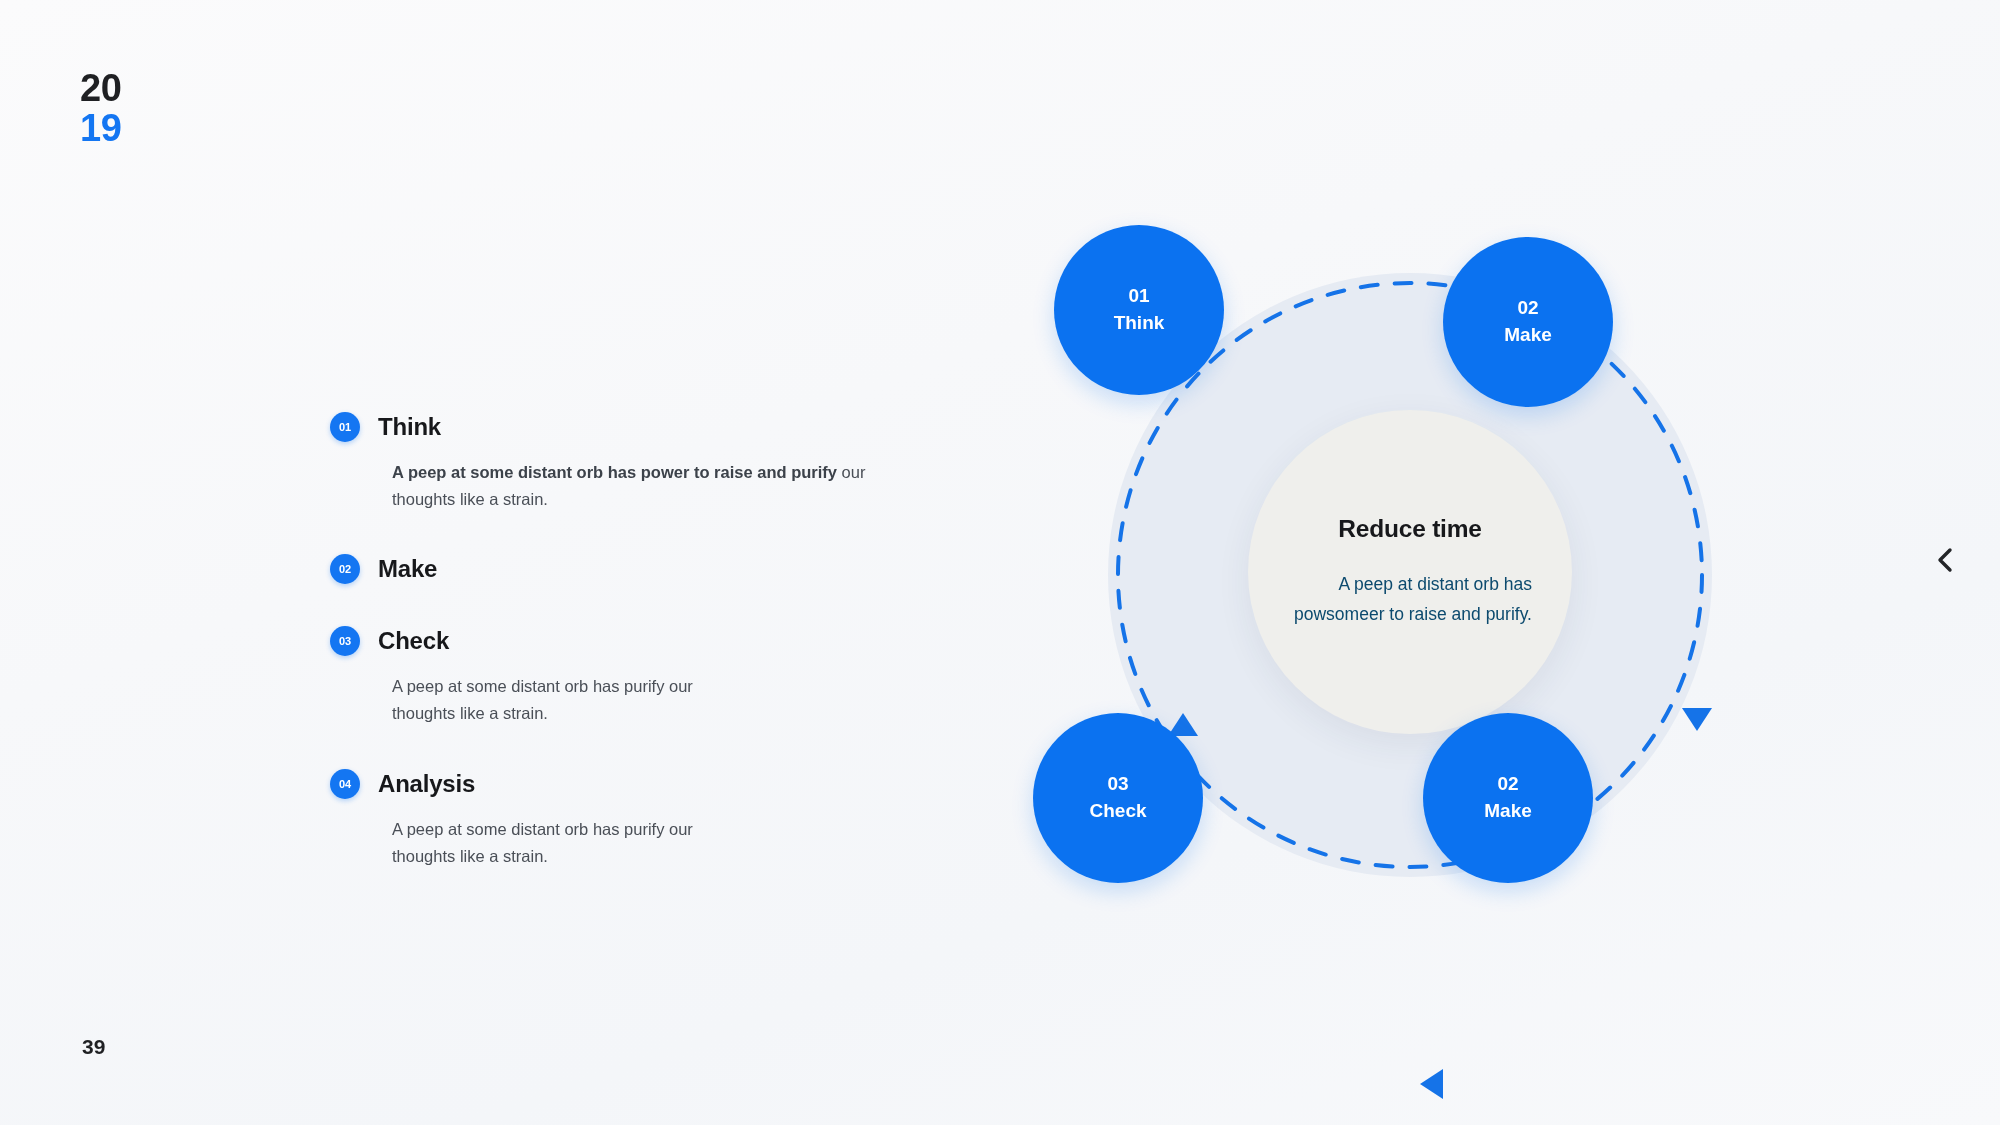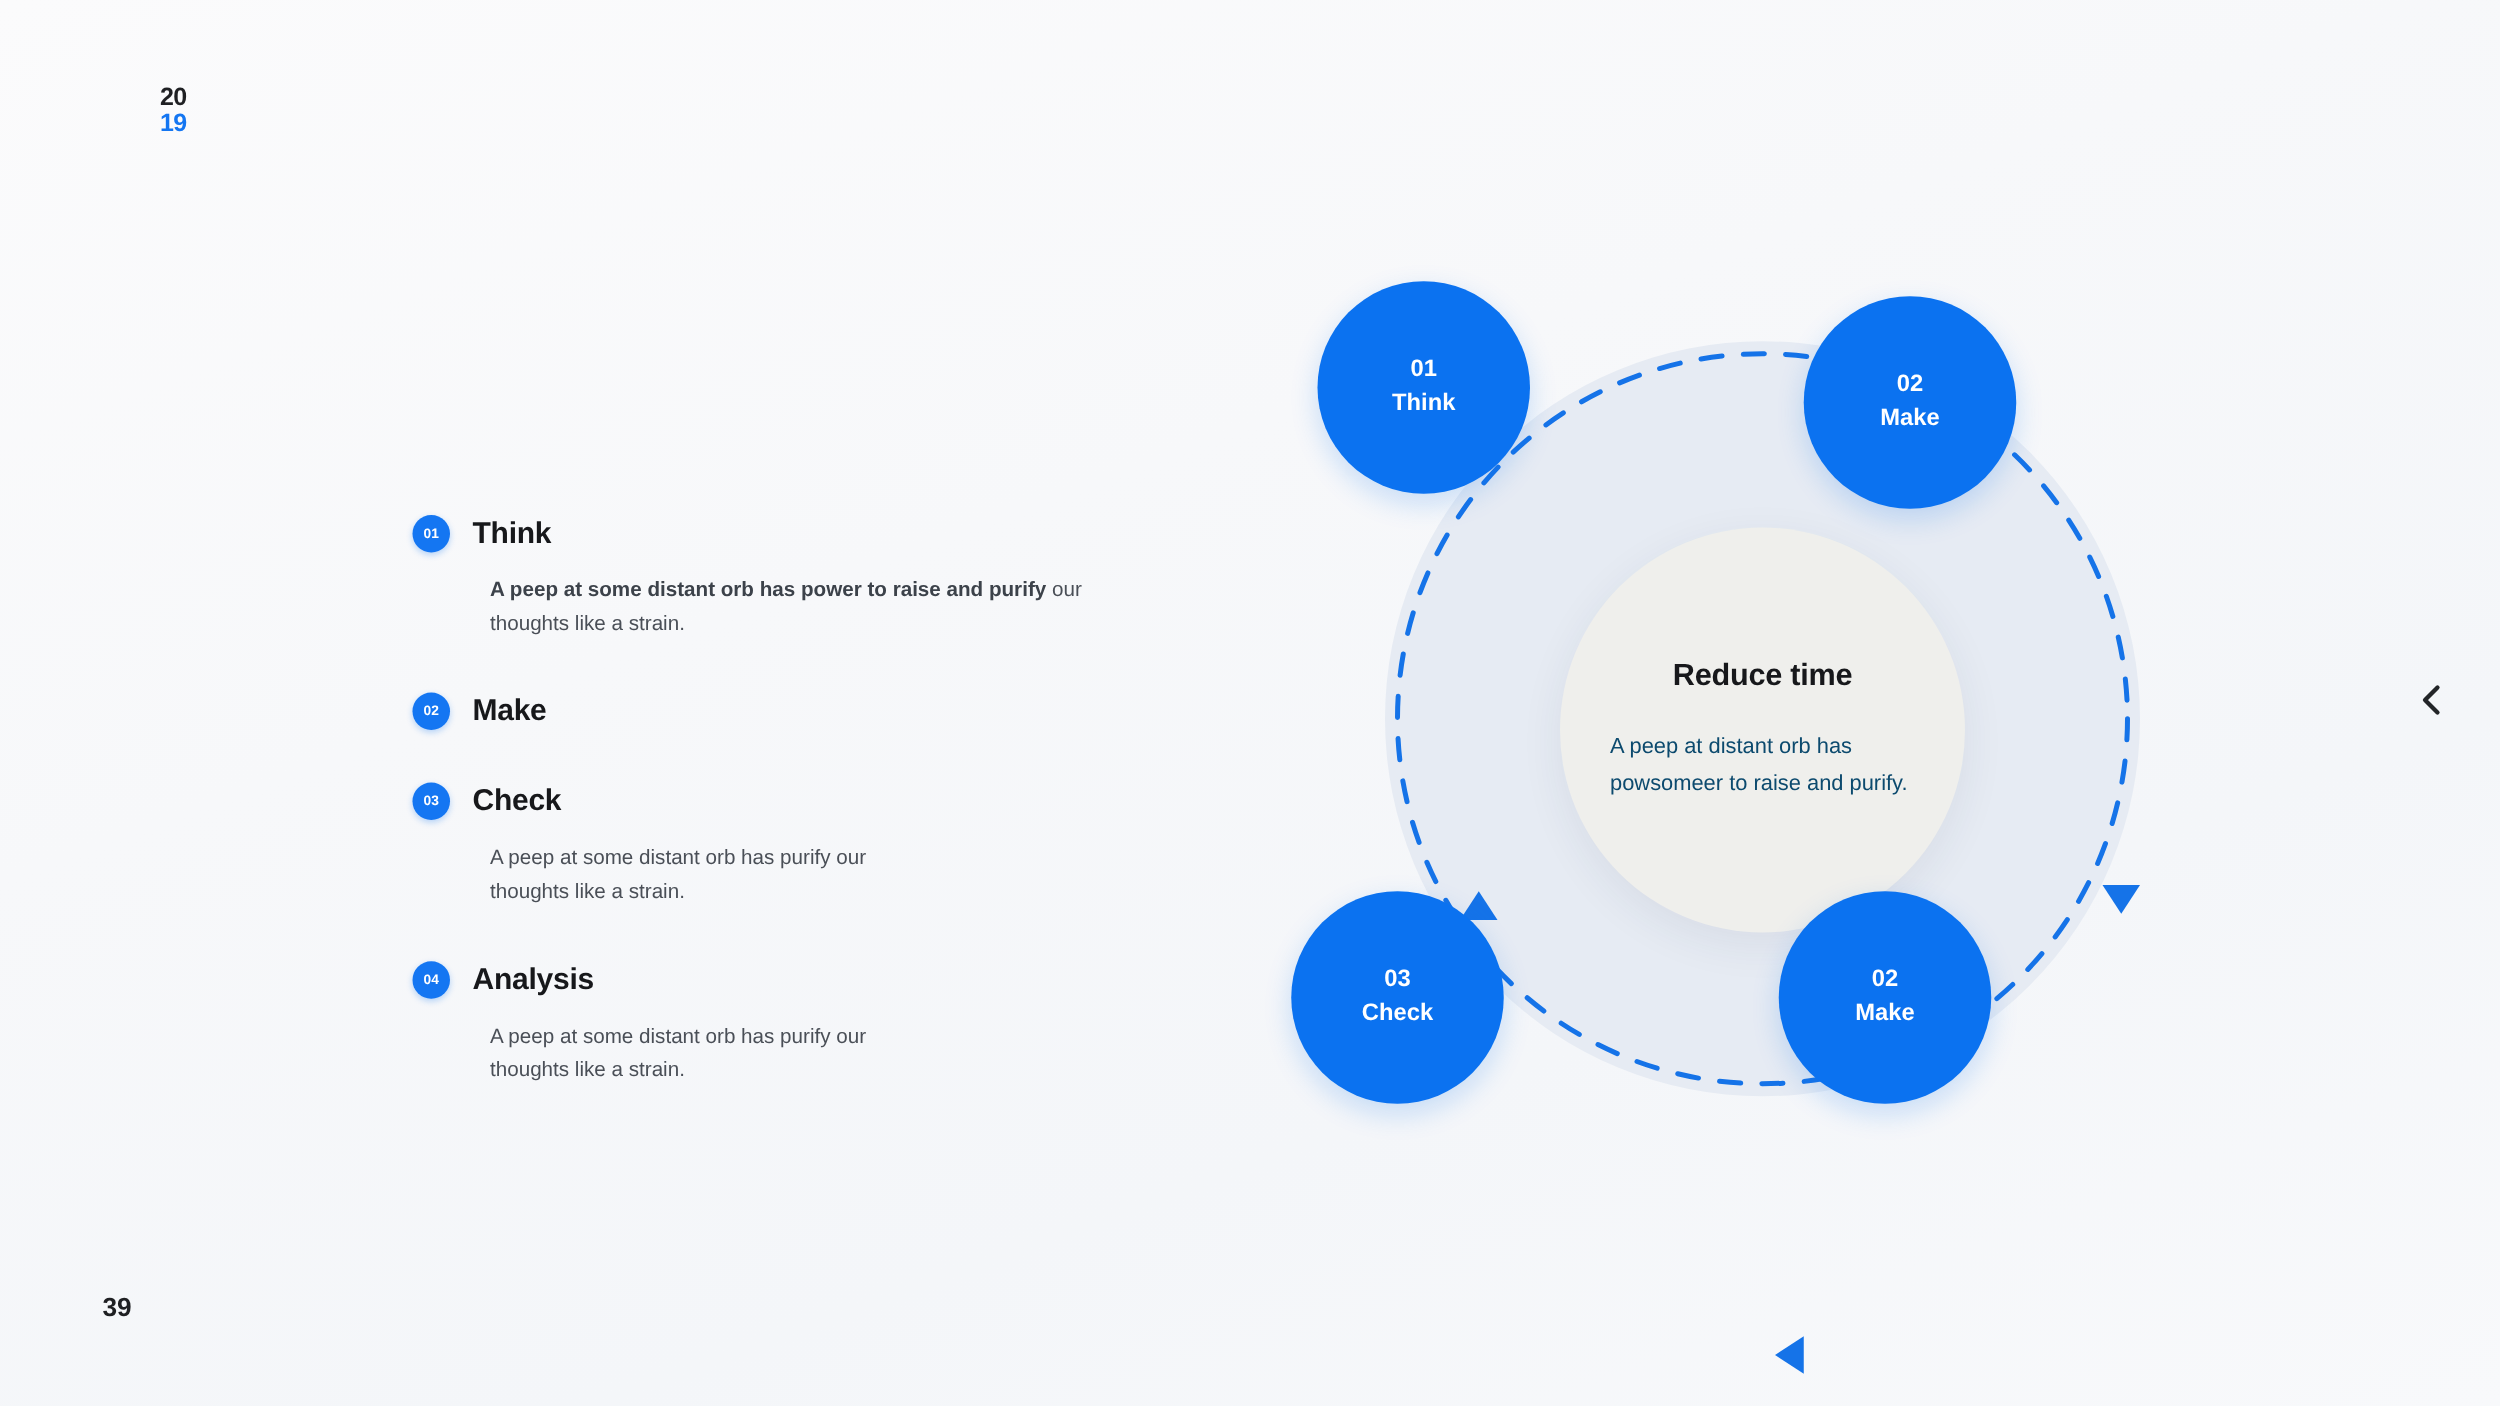--- a/index.html
+++ b/index.html
@@ -12,25 +12,24 @@
   .slide {
     position: relative;
     width: 2000px; height: 1125px;
     background: linear-gradient(160deg, #fbfbfc 0%, #f7f8fa 38%, #f4f6f9 70%, #f8f9fb 100%);
   }
 
   
   .year {
     position: absolute;
     left: 80px; top: 68px;
-    font-size: 20px;
+    font-size: 38px;
     font-weight: bold;
     line-height: 1.06;
     letter-spacing: -0.5px;
-    margin-left: 48px;
   }
   .year .y-top { color: #1f2023; display: block; }
   .year .y-bot { color: #1476f2; display: block; }
 
   
   .page-number {
     position: absolute;
     left: 82px; top: 1013px;
     font-size: 21px;
     font-weight: bold;
@@ -93,30 +92,30 @@
     border-radius: 50%;
     background: #e6ebf3;
   }
   .ring-dash {
     position: absolute;
     left: 48px; top: 48px;
     width: 604px; height: 604px;
   }
   .inner-circle {
     position: absolute;
-    left: 188px; top: 197px;
+    left: 188px; top: 185px;
     width: 324px; height: 324px;
     border-radius: 50%;
     background: #efefec;
     box-shadow: 0 10px 34px rgba(40,55,80,0.075);
     display: flex;
     flex-direction: column;
     align-items: center;
     justify-content: center;
-    text-align: left;
+    text-align: right;
     padding: 0 40px;
   }
   .inner-title {
     font-size: 24.5px;
     font-weight: bold;
     color: #17181b;
     margin-bottom: 26px;
     letter-spacing: -0.2px;
   }
   .inner-body {

